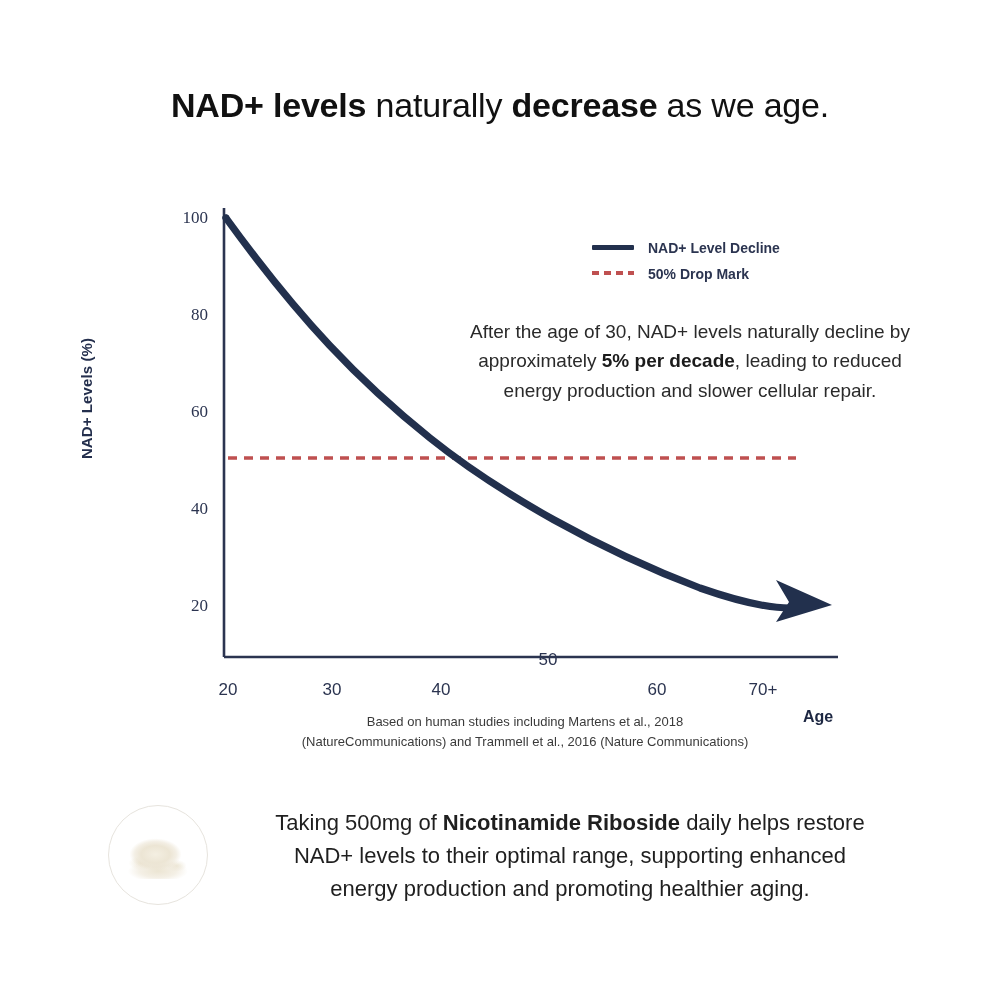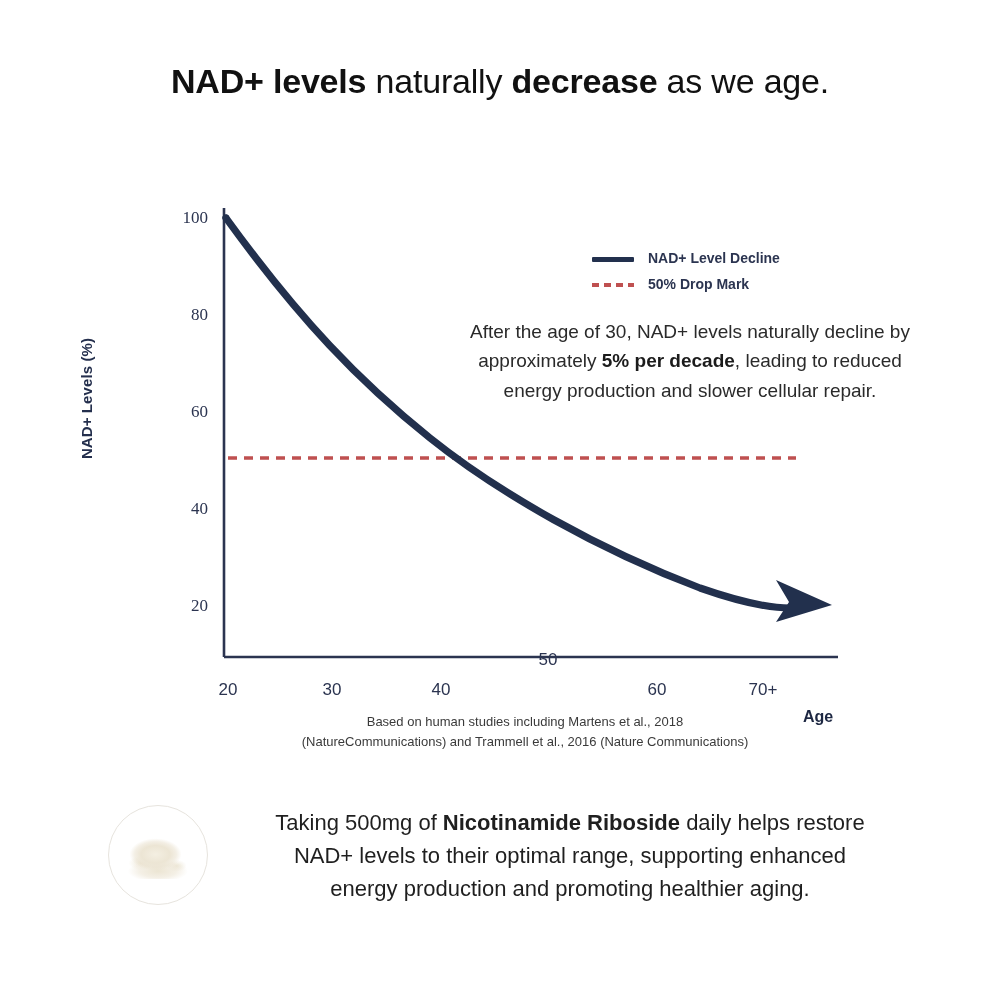--- a/index.html
+++ b/index.html
@@ -13,21 +13,21 @@
     font-family: "Liberation Sans", sans-serif;
     color: #1c1c1c;
     overflow: hidden;
     position: relative;
   }
 
   
   .headline {
     position: absolute;
     left: 0;
-    top: 60px;
+    top: 84px;
     width: 1000px;
     text-align: center;
     font-size: 34px;
     line-height: 1.25;
     font-weight: 400;
     color: #111111;
     letter-spacing: -0.2px;
     white-space: nowrap;
   }
   .headline b { font-weight: 700; }
@@ -77,21 +77,21 @@
   }
 
   
   .legend {
     position: absolute;
     left: 592px;
     top: 90px;
   }
   .legend-row {
     display: flex;
-    align-items: flex-end;
+    align-items: flex-start;
     height: 26px;
   }
   .legend-key {
     width: 42px;
     height: 14px;
     margin-right: 14px;
     position: relative;
     flex: 0 0 42px;
   }
   .key-solid {

